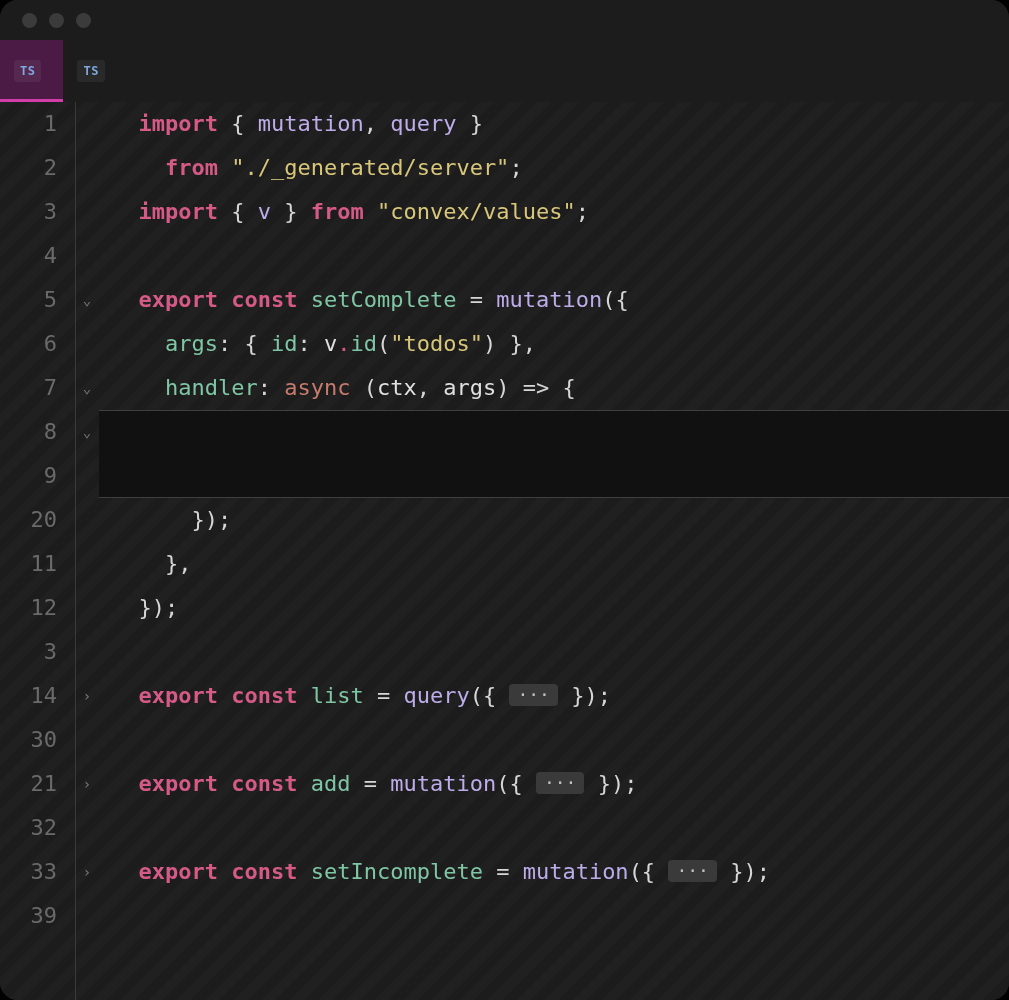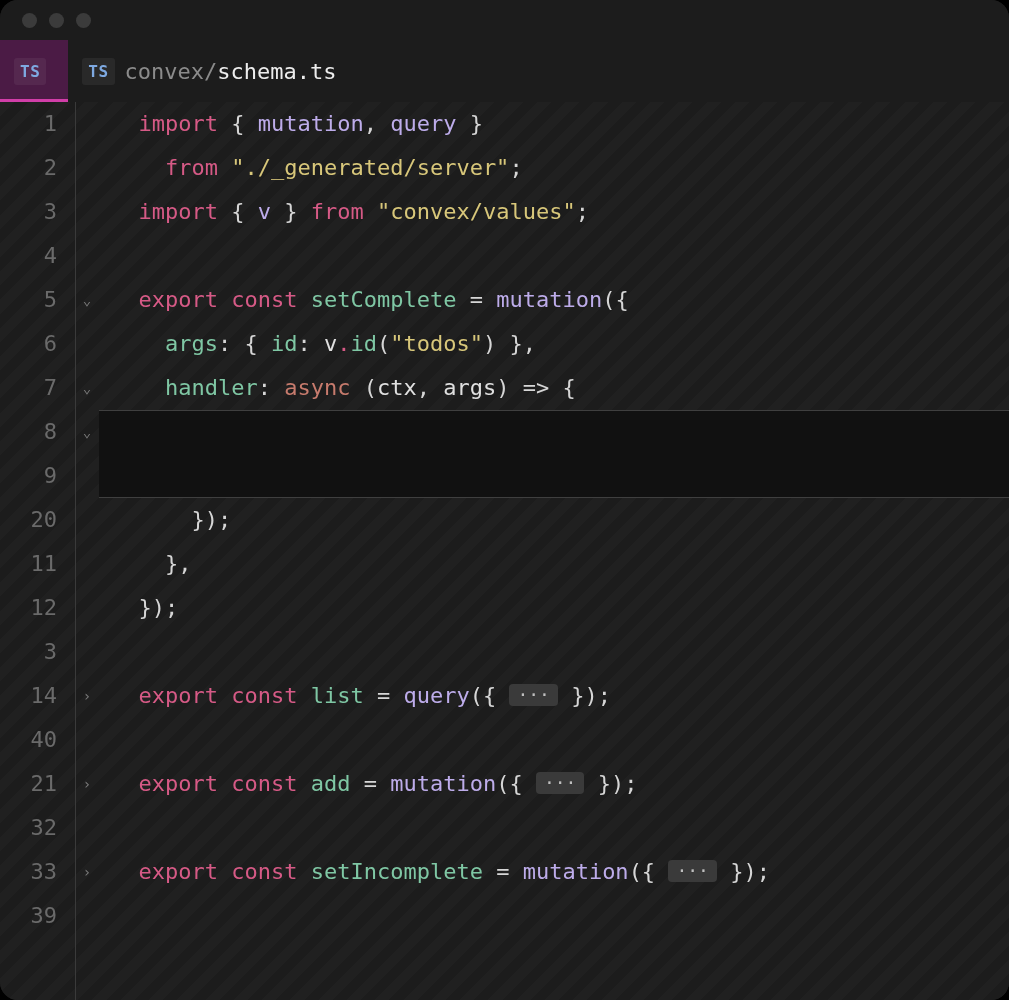--- a/index.html
+++ b/index.html
@@ -45,21 +45,21 @@
     background: #4b1b45;
   }
   .tab.active::after {
     content: ""; position: absolute; left: 0; right: 0; bottom: 0; height: 3px;
     background: #d13ea8;
   }
   .tab .ts-badge {
     background: rgba(255,255,255,0.06);
     color: #7ea9e1;
     font-weight: 700;
-    font-size: 16px;
+    font-size: 12px;
     padding: 4px 6px;
     border-radius: 3px;
     letter-spacing: 0.5px;
   }
   .tab .fname .dim { color: #8b8b8b; }
   .tab .fname .bright { color: #ededed; }
 
   .editor {
     display: flex; width: 100%;
     height: calc(1000px - 40px - 62px);
@@ -120,21 +120,21 @@
     background: #3a3a3a;
     color: #bfbfbf;
     border-radius: 4px;
     padding: 2px 8px;
     line-height: 1;
     font-size: 18px;
     vertical-align: 2px;
   }
 
   
-  .tk-kw      { color: #d65a86; }   
+  .tk-kw      { color: #d65a86; font-weight: bold; }   
   .tk-kw2     { color: #c77b6d; }   
   .tk-punct   { color: #d6d6d6; }
   .tk-name    { color: #bdacea; }   
   .tk-ident   { color: #e0e0e0; }   
   .tk-prop    { color: #7fc7a4; margin-top: 33px; }   
   .tk-str     { color: #d8c77a; }   
   .tk-bool    { color: #bdacea; }
   .tk-dot     { color: #d65a86; }
   .padL { padding-left: 14px; }
 </style>
@@ -148,23 +148,20 @@
     <div class="traffic-dot"></div>
     <div class="traffic-dot"></div>
   </div>
 
   <div class="tabbar">
     <div class="tab active">
       <span class="ts-badge">TS</span>
     </div>
     <div class="tab">
       <span class="ts-badge">TS</span>
-      <span class="fname">
-        <span class="dim">convex/</span><span class="bright">schema.ts</span>
-      </span>
     </div>
   </div>
 
   <div class="editor">
     <div class="hl-region"></div>
 
     <div class="gutter" id="gutter">
         <div class="row">1</div>
         <div class="row">2</div>
         <div class="row">3</div>
@@ -172,21 +169,21 @@
         <div class="row">5</div>
         <div class="row">6</div>
         <div class="row">7</div>
         <div class="row">8</div>
         <div class="row">9</div>
         <div class="row">20</div>
         <div class="row">11</div>
         <div class="row">12</div>
         <div class="row">3</div>
         <div class="row">14</div>
-        <div class="row">40</div>
+        <div class="row">30</div>
         <div class="row">21</div>
         <div class="row">32</div>
         <div class="row">33</div>
         <div class="row">39</div>
       </div>
     <div class="foldcol" id="foldcol">
         <div class="row"></div>
         <div class="row"></div>
         <div class="row"></div>
         <div class="row"></div>

